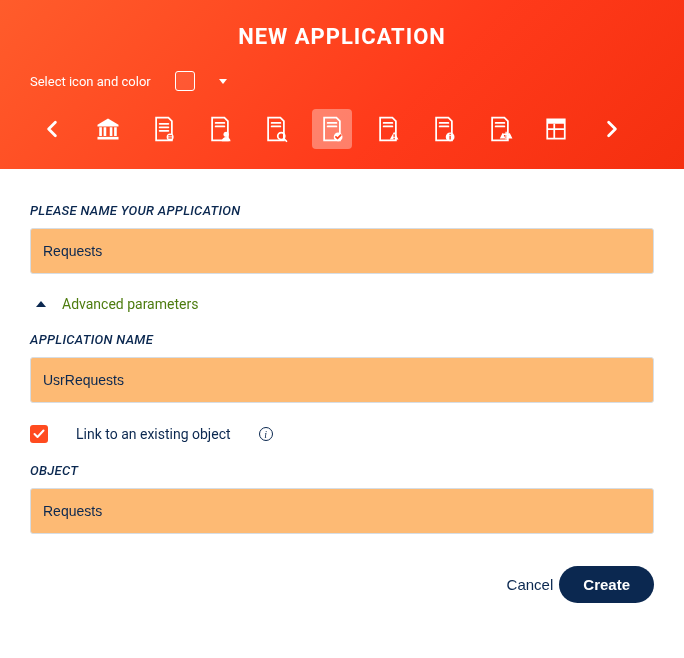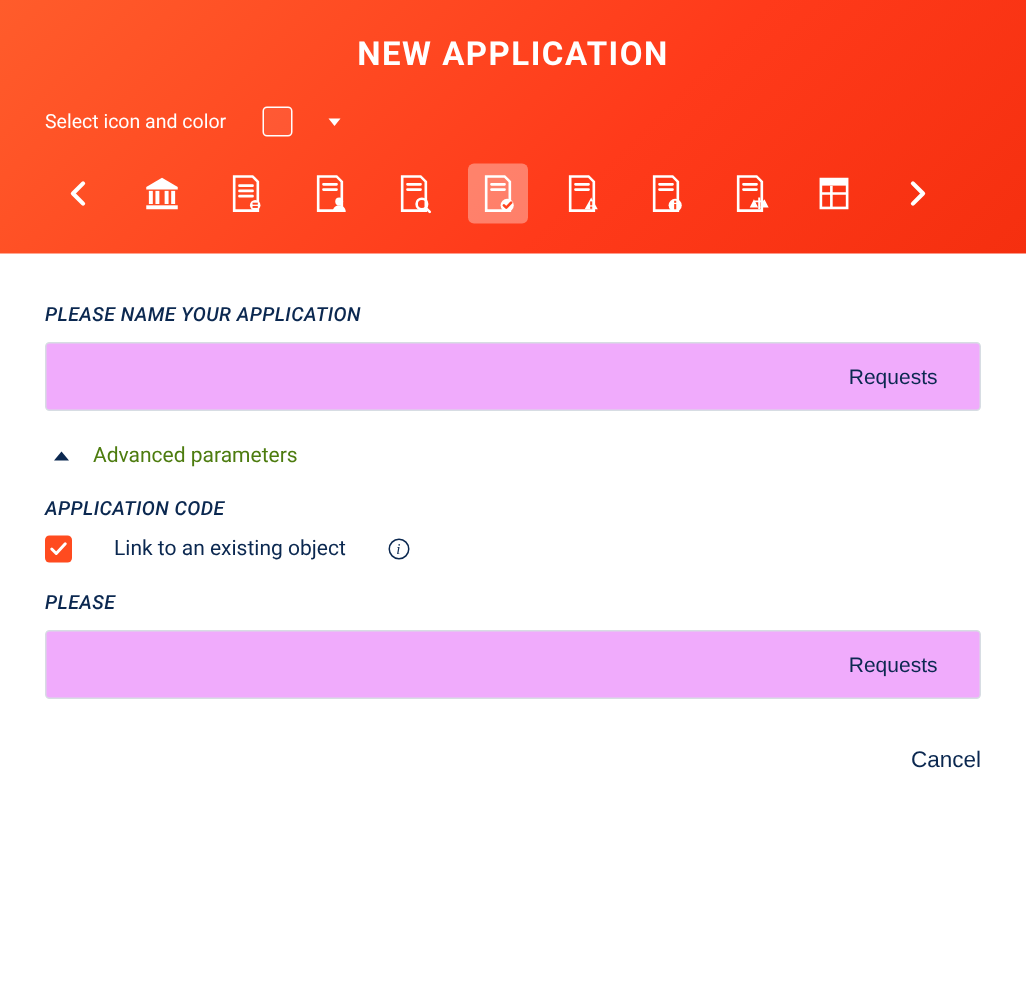--- a/index.html
+++ b/index.html
@@ -73,27 +73,26 @@
     letter-spacing: 0.3px;
     color: #0b2850;
     margin-bottom: 10px;
     font-weight: 500;
     font-style: italic;
   }
   .text-input {
     width: 100%;
     border: 1px solid #d7dde3;
     border-radius: 3px;
-    padding: 14px 28px;
+    padding: 14px 12px;
     font-size: 14px;
     color: #0b2850;
-    background: #f0abfc;
+    background: #fdba74;
     outline: none;
     margin-bottom: 22px;
-    text-align: right;
   }
   .adv-row {
     display: flex;
     align-items: center;
     gap: 16px;
     color: #4d7c0f;
     font-size: 14px;
     margin-bottom: 20px;
     cursor: pointer;
   }
@@ -269,32 +268,34 @@
 <div class="body">
 
   <div class="field-label">PLEASE NAME YOUR APPLICATION</div>
   <input class="text-input" type="text" value="Requests" style="">
 
   <div class="adv-row">
     <span class="adv-caret"></span>
     <span>Advanced parameters</span>
   </div>
 
-  <div class="field-label">APPLICATION CODE</div>
+  <div class="field-label">APPLICATION NAME</div>
+  <input class="text-input" type="text" value="UsrRequests" style="">
 
   <div class="check-row">
     <span class="checkbox">
       <svg viewBox="0 0 12 10">
           <path d="M1.5 5 L4.5 8 L10.5 1.5" stroke="#fff" stroke-width="2" fill="none" stroke-linecap="round" stroke-linejoin="round"></path>
         </svg>
     </span>
     <span>Link to an existing object</span>
     <span class="info-icon">i</span>
   </div>
 
-  <div class="field-label">PLEASE</div>
+  <div class="field-label">OBJECT</div>
   <input class="text-input" type="text" value="Requests" style="">
 
 </div>
 
 <div class="footer">
   <button class="btn-cancel">Cancel</button>
+  <button class="btn-create">Create</button>
 </div>
 
 </body></html>

